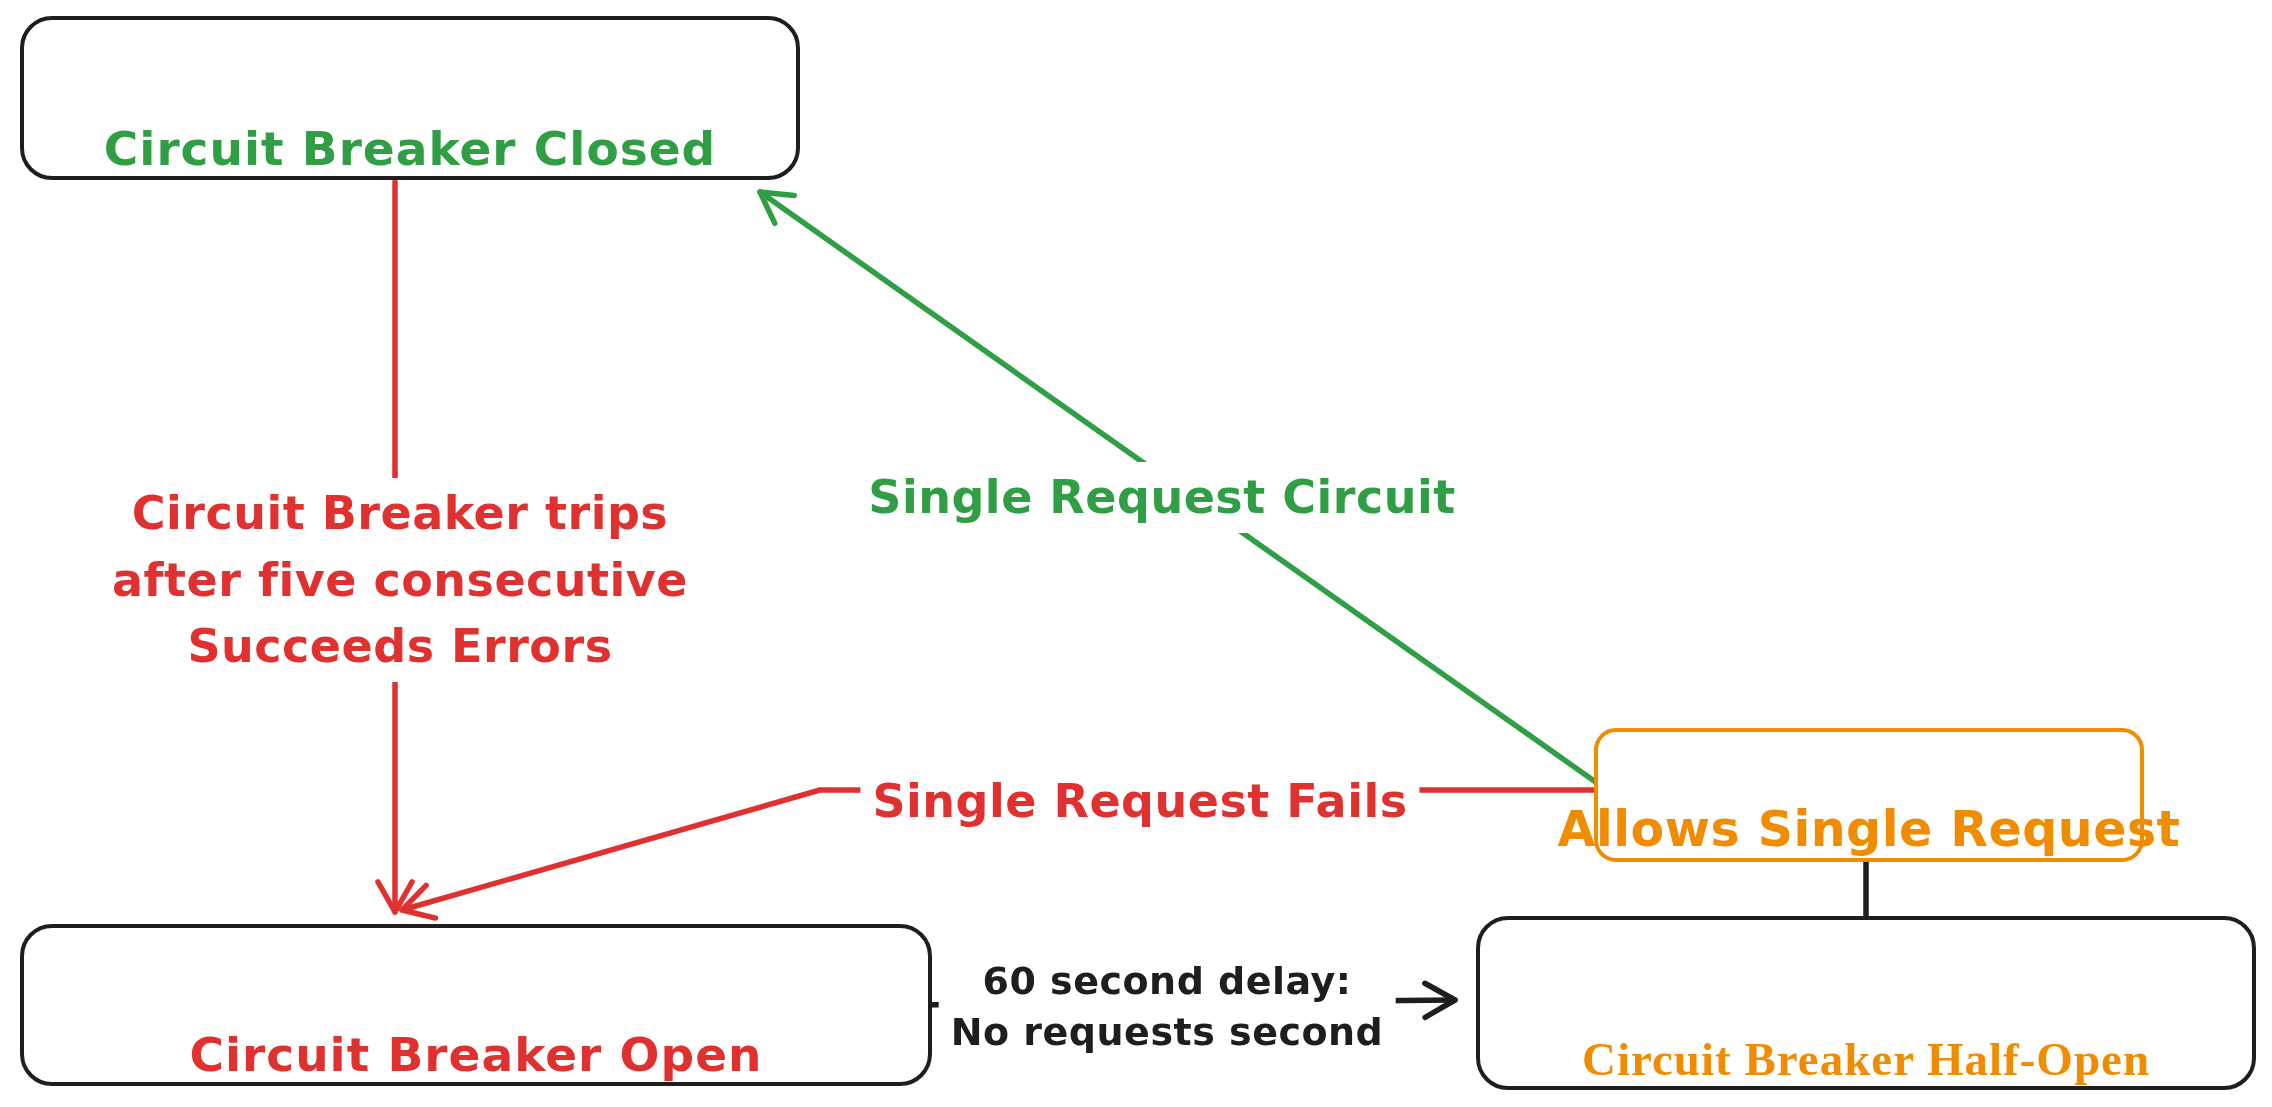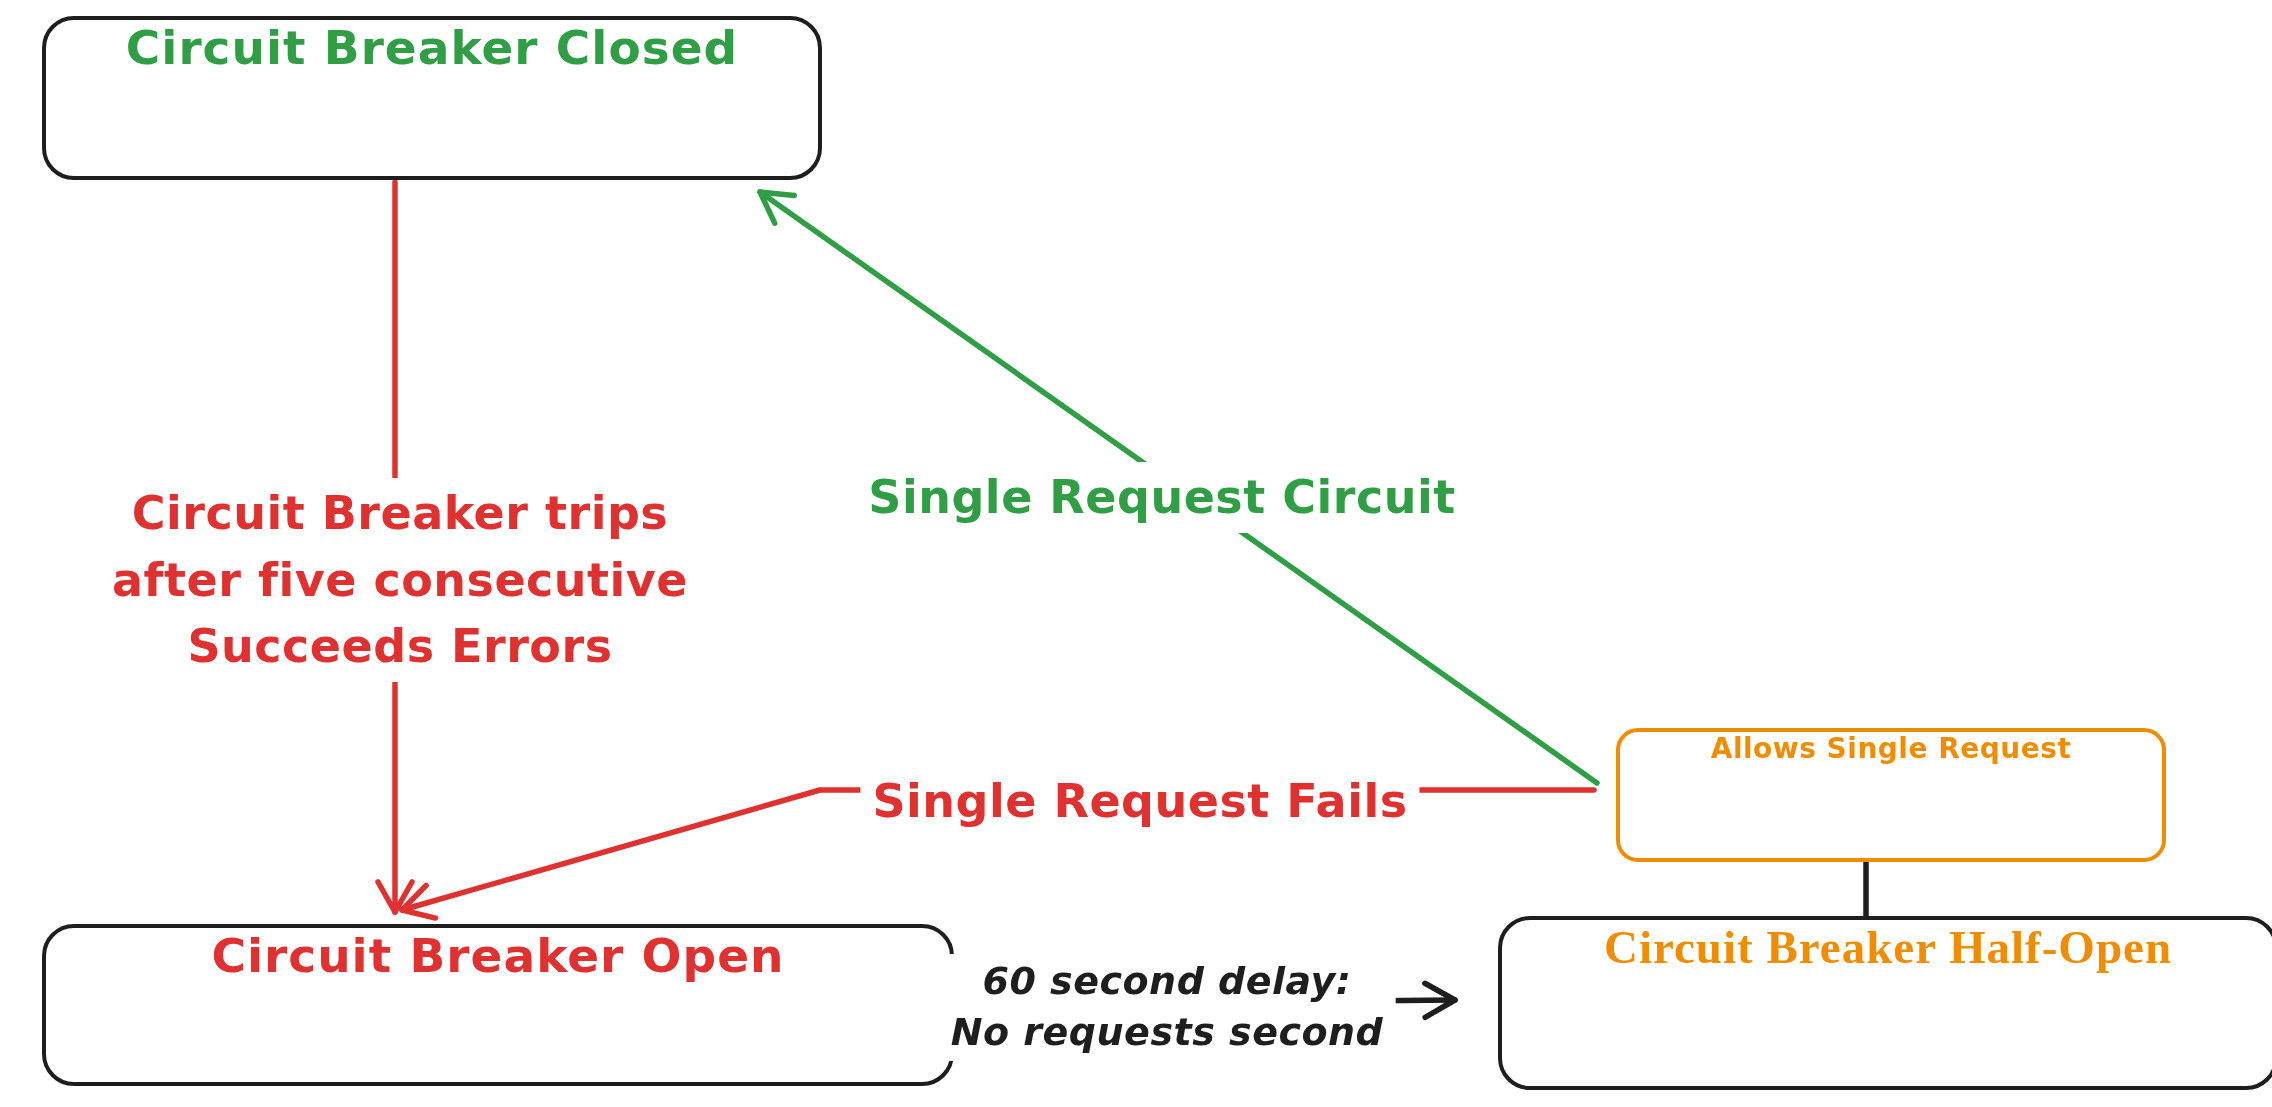--- a/index.html
+++ b/index.html
@@ -24,44 +24,43 @@
 
   .edge-line { fill: none; stroke-width: 5.5; stroke-linecap: round; stroke-linejoin: round; }
   .edge-line.red   { stroke: var(--red); }
   .edge-line.green { stroke: var(--green); }
   .edge-line.black { stroke: var(--black); }
 
   .node {
     position: absolute;
     z-index: 2;
     display: flex;
-    align-items: flex-start;
+    align-items: flex-end;
     justify-content: center;
     background: #ffffff;
     border: 4px solid var(--black);
     border-radius: 32px;
     text-align: center;
-    margin-left: 22px;
   }
   .node .title {
     font-size: 47px;
     font-weight: bold;
     letter-spacing: 1px;
     white-space: nowrap;
   }
   .node.closed    .title { color: var(--green); }
   .node.open      .title { color: var(--red); }
   .node.half-open .title { color: var(--orange); font-family: Liberation Serif, serif; }
 
   .node.allows {
     border-color: var(--orange);
     border-width: 4px;
     border-radius: 22px;
   }
-  .node.allows .title { color: var(--orange); font-size: 28px; letter-spacing: 0.5px; }
+  .node.allows .title { color: var(--orange); font-size: 49px; letter-spacing: 0.5px; }
 
   .elabel {
     position: absolute;
     z-index: 3;
     transform: translateX(-50%);
     background: #ffffff;
     padding: 2px 12px;
     text-align: center;
     font-weight: bold;
     font-size: 46px;
@@ -69,21 +68,20 @@
     letter-spacing: 0.5px;
     white-space: nowrap;
   }
   .elabel.red   { color: var(--red); }
   .elabel.green { color: var(--green); }
   .elabel.black { color: var(--black); }
 
   .elabel.delay {
     font-size: 38px;
     line-height: 1.35;
-    font-style: italic;
   }
 </style>
 </head>
 <body>
 
 <div class="canvas">
 
   <svg class="edges" viewBox="0 0 2272 1107" xmlns="http://www.w3.org/2000/svg">
     <defs>
       <marker id="arrow-red" markerUnits="userSpaceOnUse" markerWidth="48" markerHeight="48" viewBox="-40 -24 48 48" refX="0" refY="0" orient="auto" overflow="visible">

